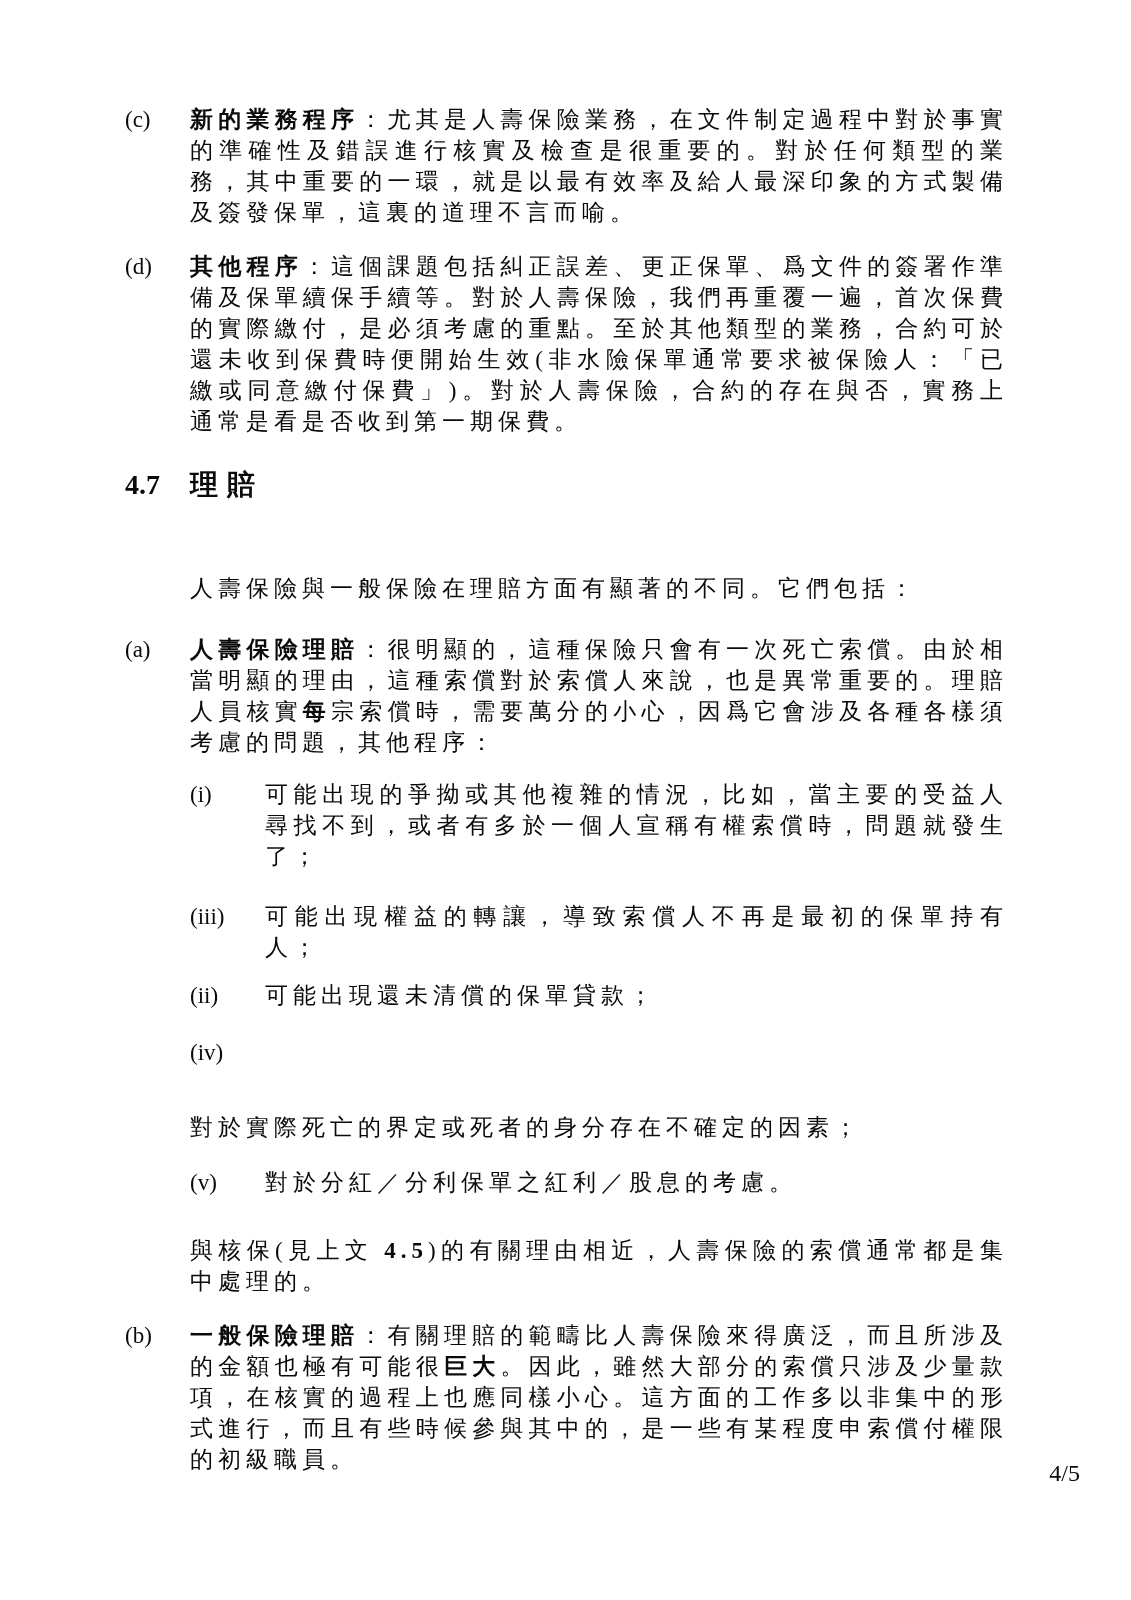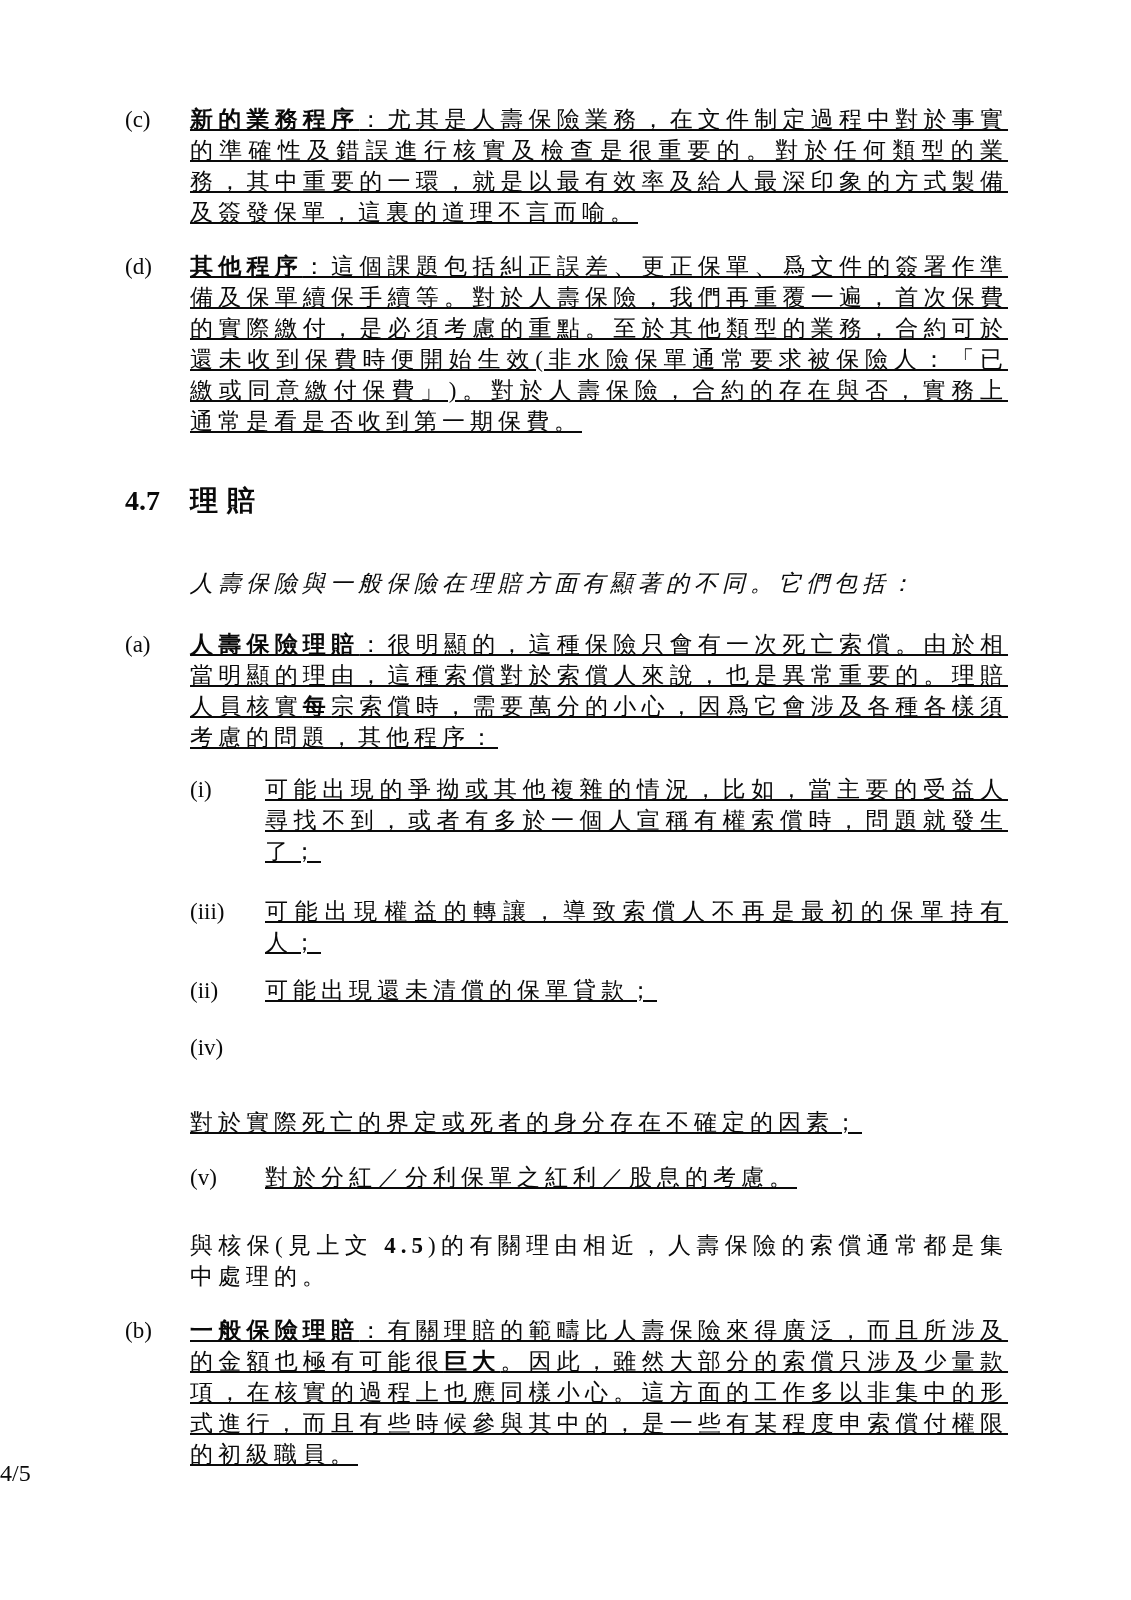--- a/index.html
+++ b/index.html
@@ -22,54 +22,54 @@
     letter-spacing: 5px;
     text-align: justify;
     text-justify: inter-character;
   }
   .labeled { display: flex; }
   .labeled .label {
     flex: 0 0 65px;
     letter-spacing: 0;
     text-align: left;
   }
-  .labeled .body { flex: 1 1 auto; text-decoration: underline; }
+  .labeled .body { flex: 1 1 auto; }
   .sub { margin-left: 65px; }
   .sub .label { flex: 0 0 75px; }
   .indent { margin-left: 65px; }
   b, .bold { font-weight: bold; }
 
   #item-c { margin-top: 0; }
   #item-d { margin-top: 23px; }
   #heading {
     display: flex;
-    margin-top: 44px;
+    margin-top: 28px;
     font-size: 28px;
     line-height: 40px;
     font-weight: bold;
   }
   #heading .hnum { flex: 0 0 65px; letter-spacing: 0; }
   #heading .htitle { letter-spacing: 9px; }
-  #intro   { margin-top: 47px; font-style: italic; }
+  #intro   { margin-top: 68px; }
   #item-a  { margin-top: 30px; }
   #sub-i   { margin-top: 21px; }
   #sub-ii  { margin-top: 17px; }
   #sub-iii { margin-top: 29px; }
   #sub-iv  { margin-top: 26px; flex-direction: column; }
   #sub-v   { margin-top: 24px; }
   #note-a  { margin-top: 37px; }
   #item-b  { margin-top: 23px; }
   #quote-b { margin-top: 22px; }
 
   .pagenum {
     position: absolute;
     top: 1460px;
     left: 0;
     width: 1080px;
-    text-align: left;
+    text-align: right;
     font-size: 24px;
     letter-spacing: 0;
   }
 </style>
 </head>
 <body>
 
 <div class="page">
 
   <div class="para labeled" id="item-c">

